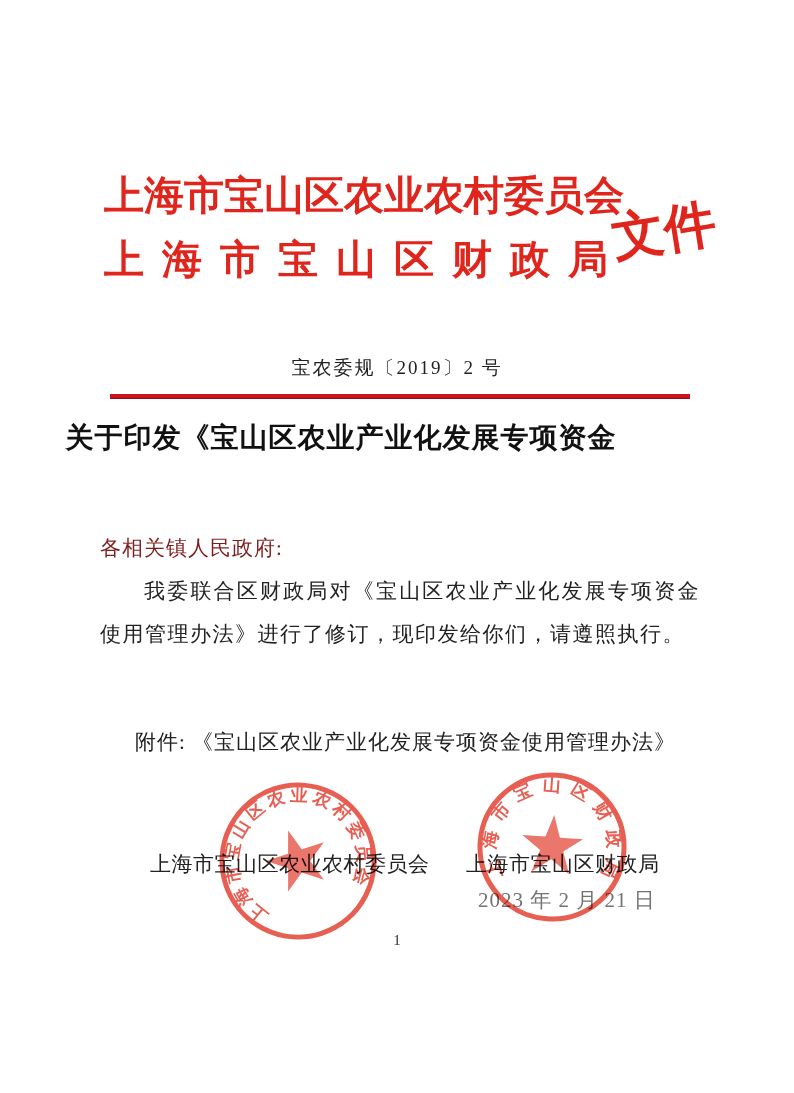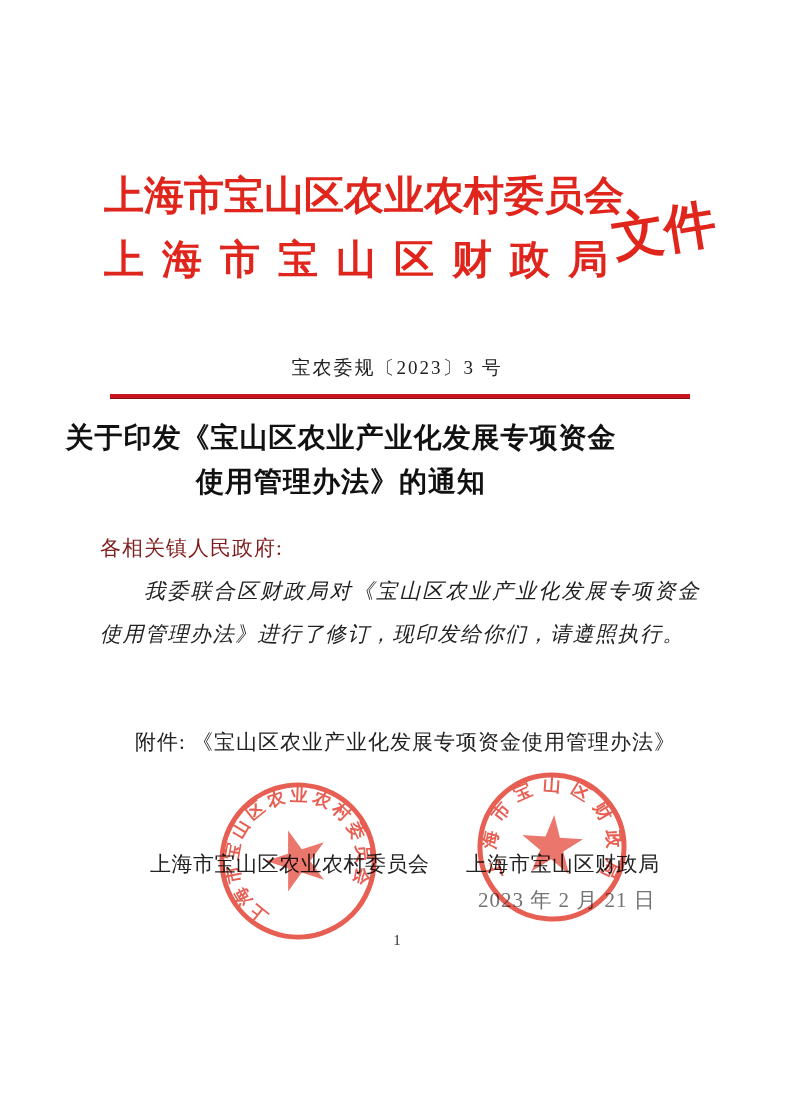--- a/index.html
+++ b/index.html
@@ -86,21 +86,20 @@
     position: absolute;
     left: 100px; top: 570px;
     width: 600px;
     margin: 0;
     font-size: 21px;
     line-height: 43px;
     text-indent: 44px;
     text-align: justify;
     letter-spacing: 1.5px;
     color: #222;
-    font-style: italic;
   }
 
   .attachment {
     position: absolute;
     left: 135px; top: 728px;
     font-size: 21px;
     letter-spacing: 1px;
     color: #222;
     white-space: nowrap;
   }
@@ -146,25 +145,25 @@
 </style>
 </head>
 <body>
 
 <div class="page">
 
   <div class="lh-line1">上海市宝山区农业农村委员会</div>
   <div class="lh-line2">上海市宝山区财政局</div>
   <div class="lh-docword">文件</div>
 
-  <div class="doc-number">宝农委规〔2023〕3 号</div>
+  <div class="doc-number">宝农委规〔2019〕2 号</div>
 
   <div class="red-rule"></div>
 
-  <h1 class="title"><span>关于印发《宝山区农业产业化发展专项资金</span><br><span>使用管理办法》的通知</span></h1>
+  <h1 class="title"><span>关于印发《宝山区农业产业化发展专项资金</span><br></h1>
 
   <div class="salutation">各相关镇人民政府:</div>
   <p class="para">我委联合区财政局对《宝山区农业产业化发展专项资金使用管理办法》进行了修订，现印发给你们，请遵照执行。</p>
   <div class="attachment">附件: 《宝山区农业产业化发展专项资金使用管理办法》</div>
 
   <div class="sig sig-left">上海市宝山区农业农村委员会</div>
   <div class="sig sig-right">上海市宝山区财政局</div>
   <div class="sig-date">2023 年 2 月 21 日</div>
 
   <svg class="seal seal-left" viewBox="0 0 164 164" aria-hidden="true">

